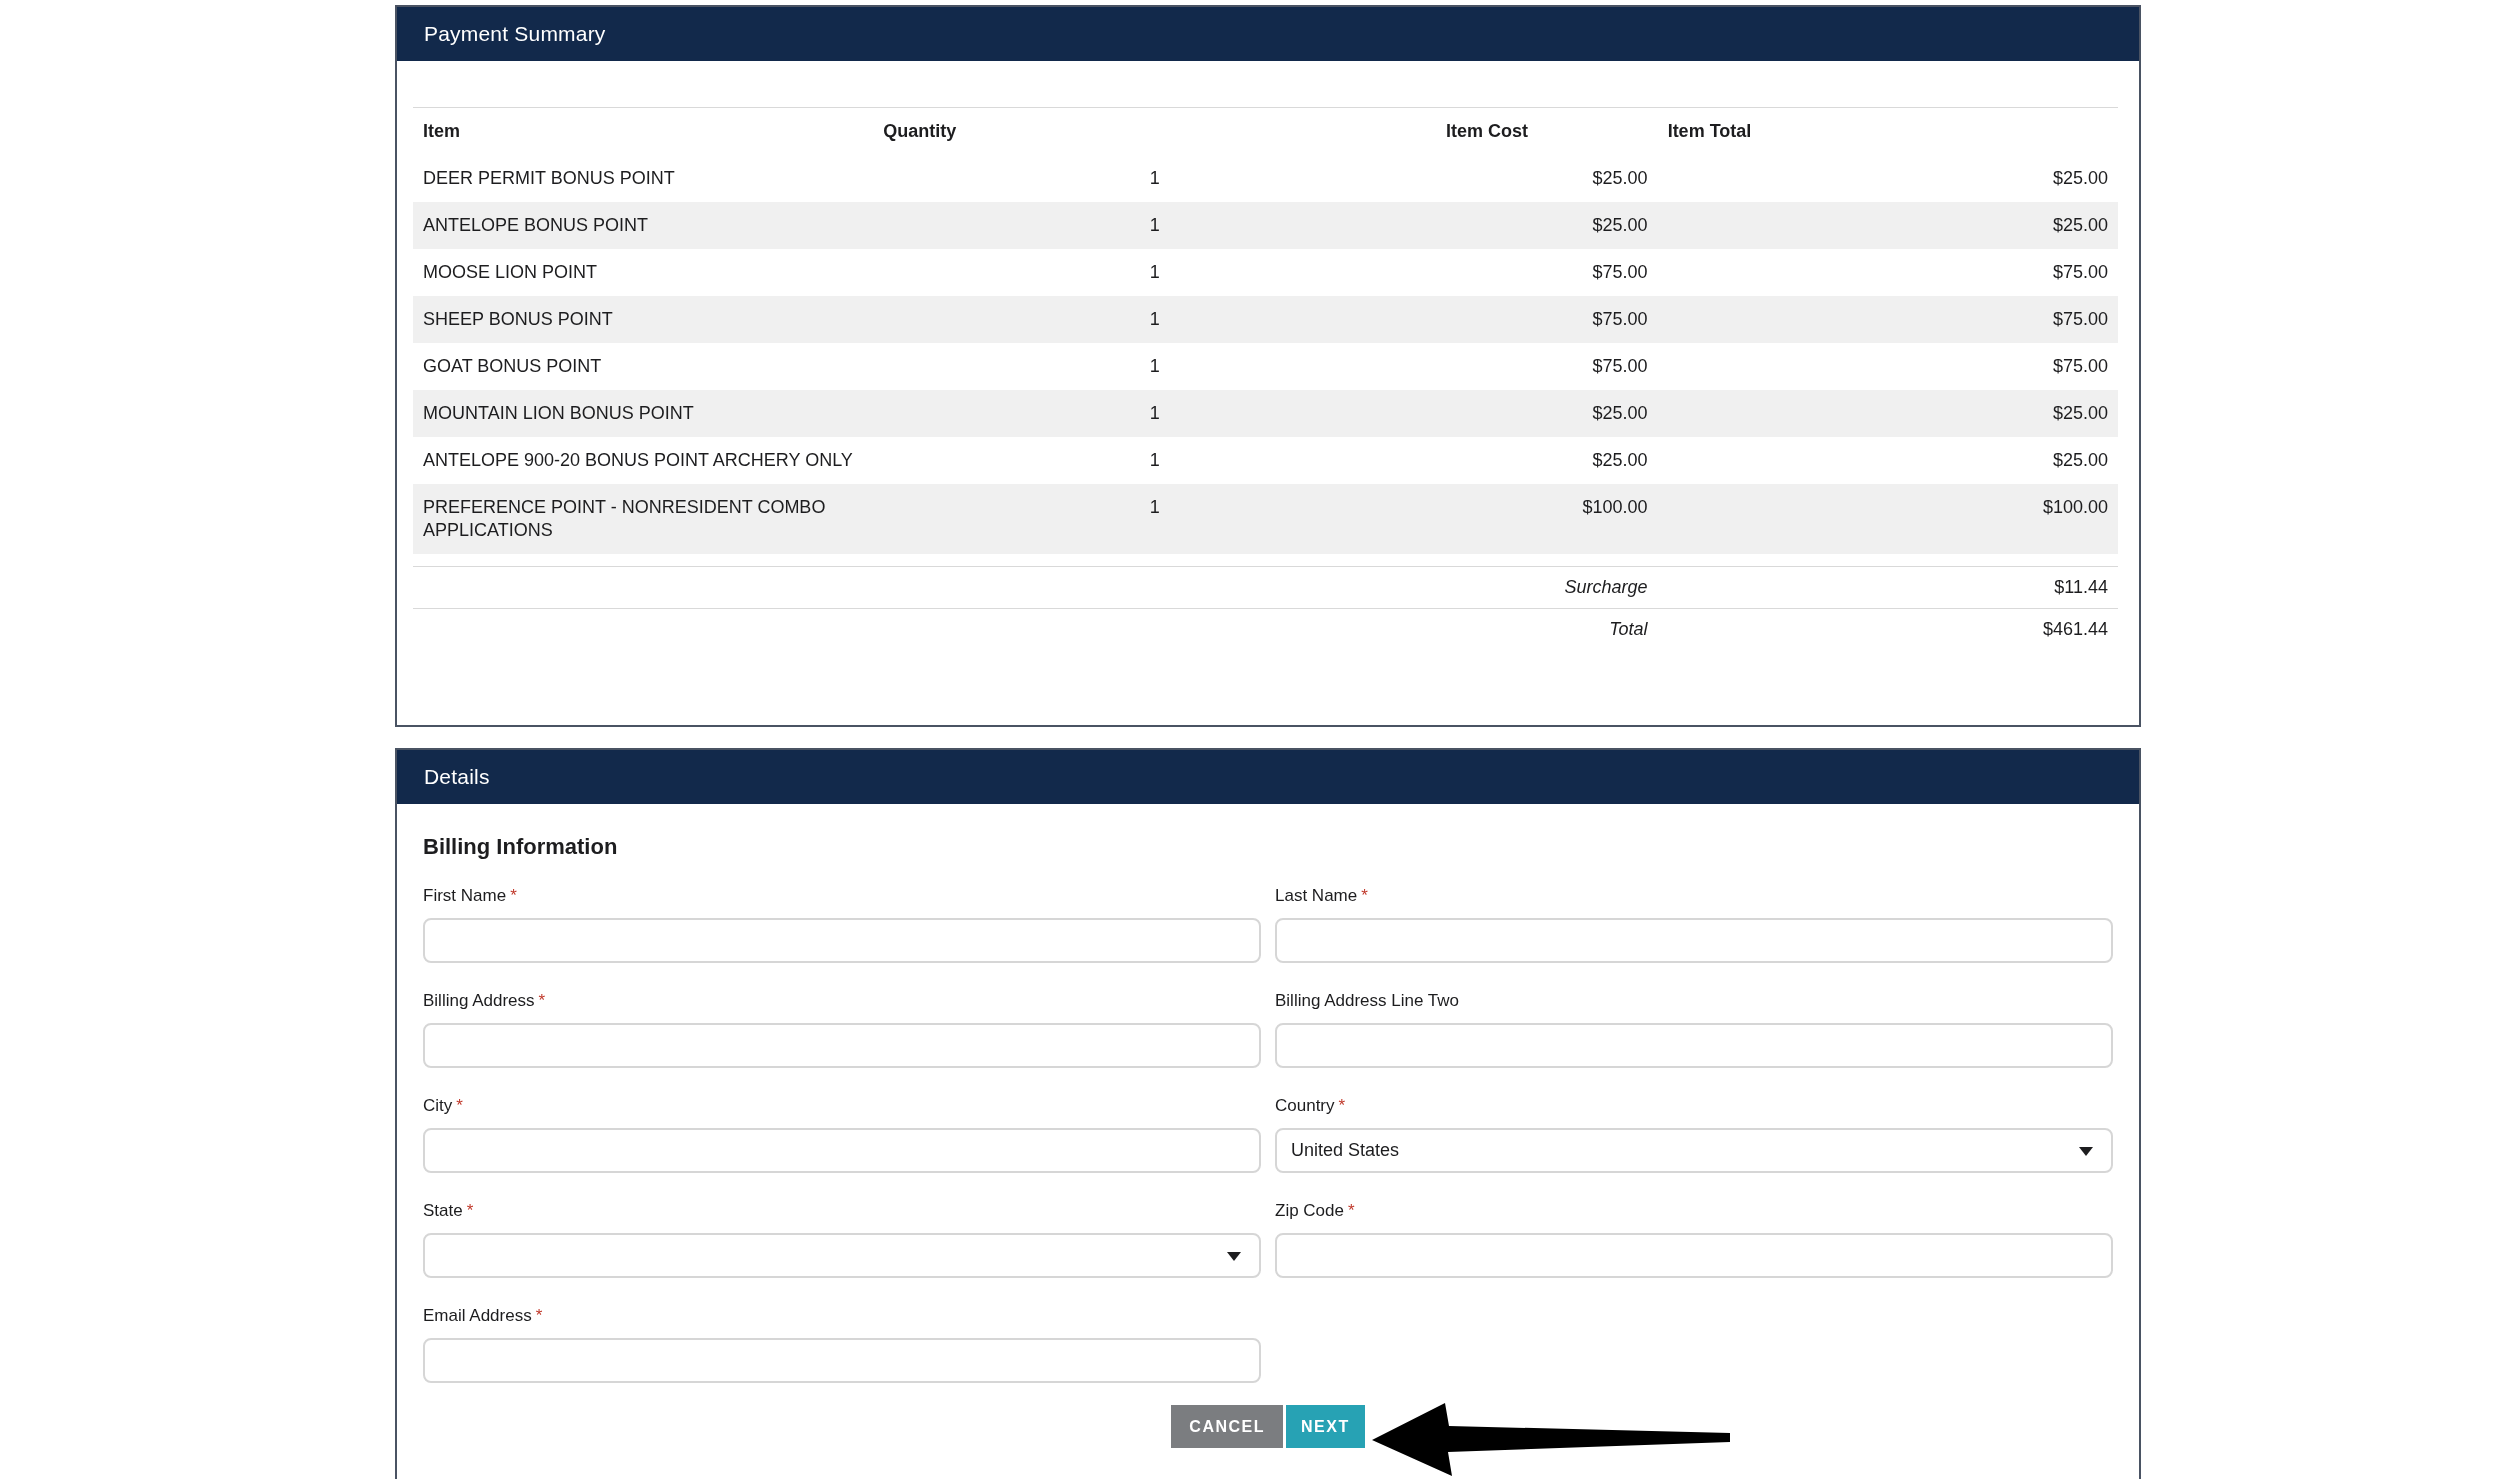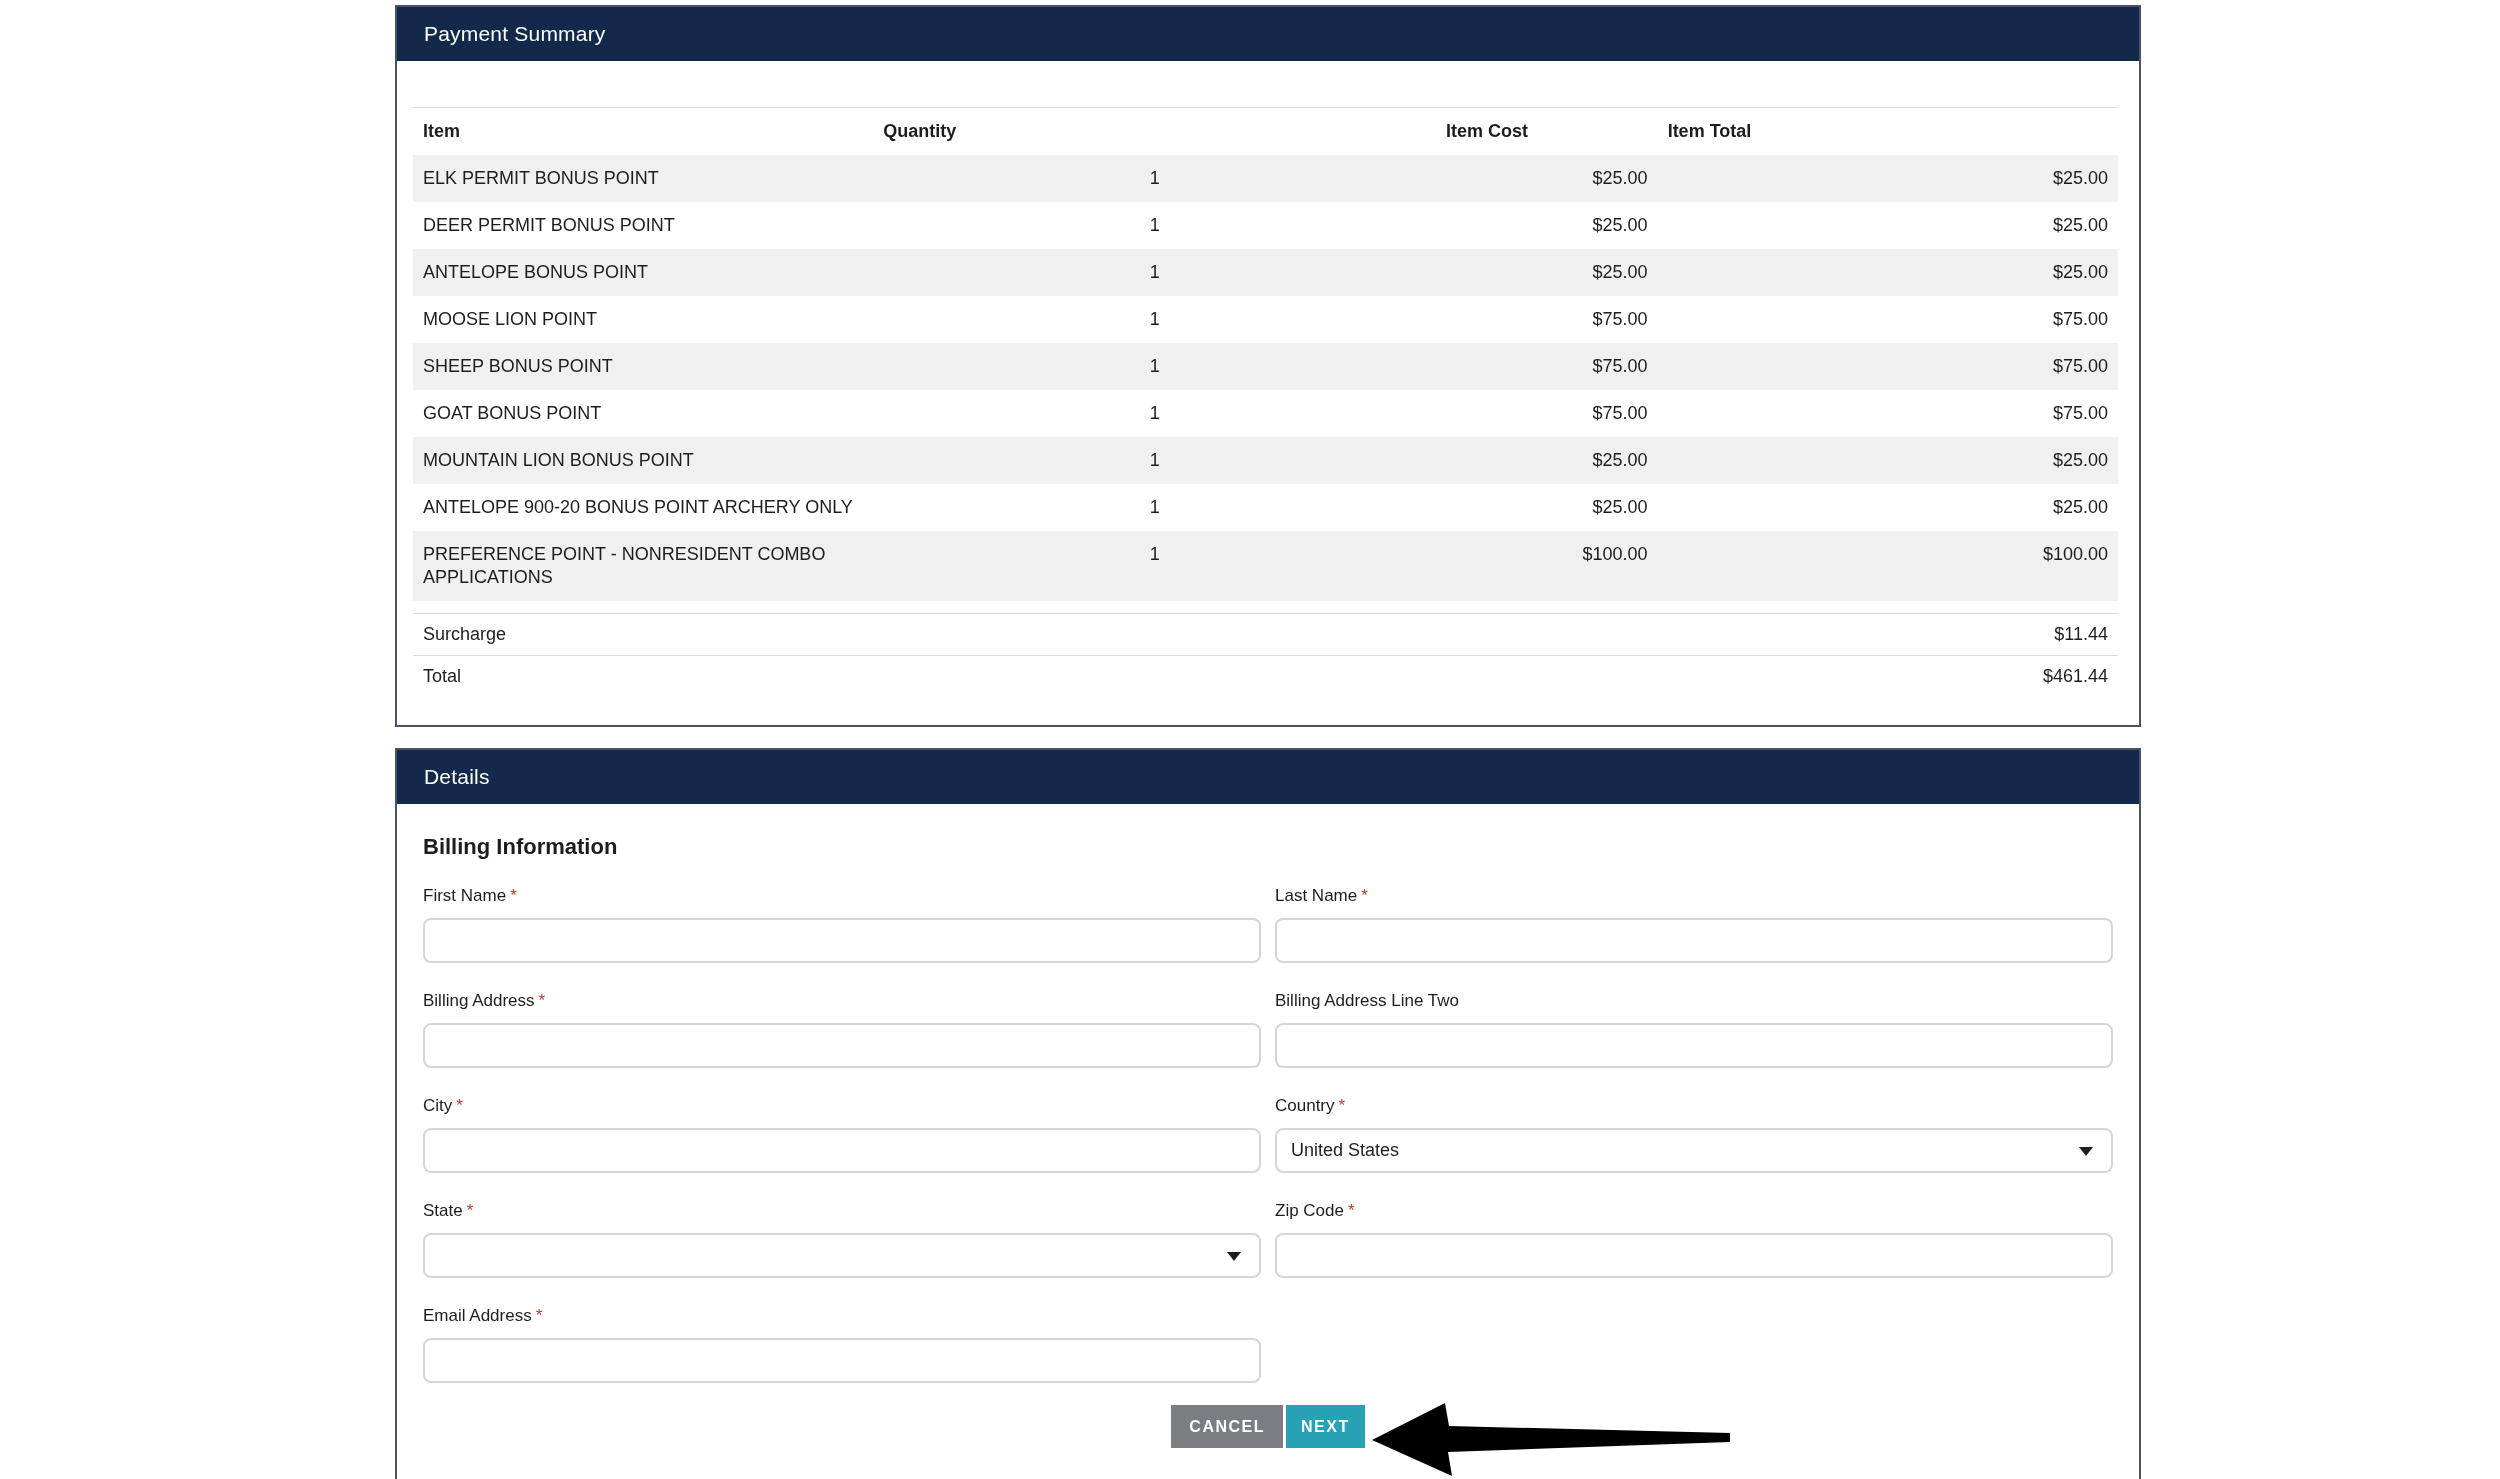--- a/index.html
+++ b/index.html
@@ -29,21 +29,21 @@
   .summary-body{padding:46px 21px 0 16px;}
   table.summary{width:100%;border-collapse:collapse;table-layout:fixed;font-size:18px;}
   table.summary th,table.summary td{padding:12px 10px;vertical-align:top;line-height:23px;}
   table.summary thead th{font-weight:700;text-align:left;border-top:1px solid var(--divider);}
   th.c-qty,td.c-qty{text-align:center;}
   th.c-cost,td.c-cost{text-align:right;}
   th.c-total,td.c-total{text-align:right;}
   tbody tr.stripe{background:var(--row-stripe);}
   tr.spacer td{padding:0;height:12px;}
   tr.summary-row td{border-top:1px solid var(--divider);padding:9px 10px;}
-  td.sum-label{text-align:left;}
+  td.sum-label{text-align:right;font-style:italic;}
   td.sum-value{text-align:right;}
 
   
   .details-body{padding:28px 26px 0 26px;}
   .section-title{font-size:22px;margin:2px 0 26px 0;color:#1d1d1f;}
   .form-row{display:grid;grid-template-columns:1fr 1fr;column-gap:14px;margin-bottom:28px;}
   .field label{display:block;font-size:17px;margin-bottom:12px;color:#1d1d1f;}
   .req{color:var(--required-red);margin-left:4px;}
   .field input,.field .select{
     width:100%;height:45px;border:2px solid var(--input-border);border-radius:8px;
@@ -80,26 +80,20 @@
         </colgroup>
         <thead>
           <tr>
             <th class="c-item">Item</th>
             <th class="c-qty">Quantity</th>
             <th class="c-cost">Item Cost</th>
             <th class="c-total">Item Total</th>
           </tr>
         </thead>
         <tbody id="summary-rows">
-            <tr class="stripe">
-              <td class="c-item">ELK PERMIT BONUS POINT</td>
-              <td class="c-qty">1</td>
-              <td class="c-cost">$25.00</td>
-              <td class="c-total">$25.00</td>
-            </tr>
             <tr>
               <td class="c-item">DEER PERMIT BONUS POINT</td>
               <td class="c-qty">1</td>
               <td class="c-cost">$25.00</td>
               <td class="c-total">$25.00</td>
             </tr>
             <tr class="stripe">
               <td class="c-item">ANTELOPE BONUS POINT</td>
               <td class="c-qty">1</td>
               <td class="c-cost">$25.00</td>

